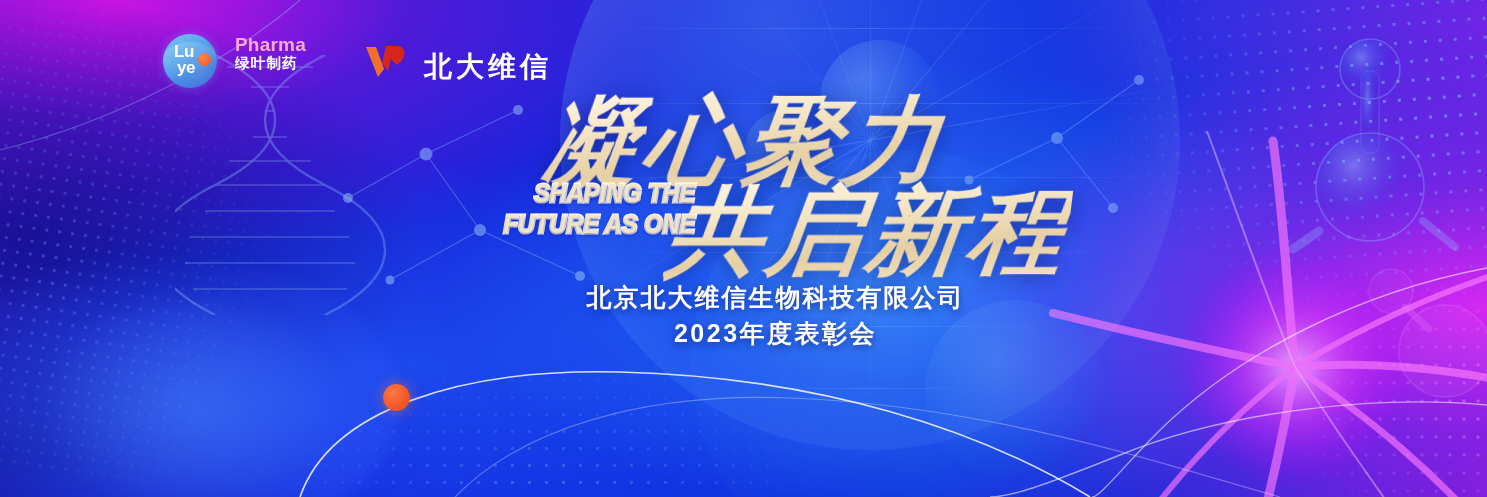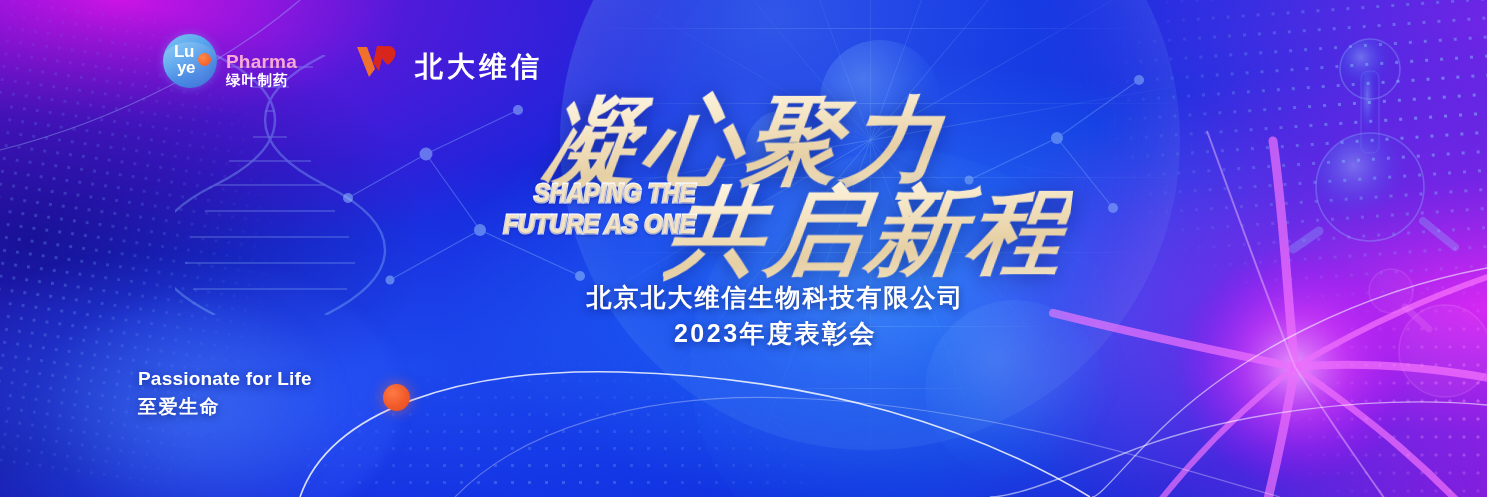--- a/index.html
+++ b/index.html
@@ -132,21 +132,21 @@
   .orange-dot {
     position:absolute; left:383px; top:384px; width:27px; height:27px;
     border-radius:50%;
     background:radial-gradient(circle at 36% 32%, #ff7a45 0%, #f15a29 55%, #e14a1e 100%);
     box-shadow:0 0 14px rgba(255,110,50,.55);
   }
 
   
   .logo-bar { position:absolute; left:163px; top:34px; display:flex; align-items:center; gap:0; }
 
-  .luye-logo { display:flex; align-items:flex-end; gap:9px; }
+  .luye-logo { display:flex; align-items:flex-start; gap:18px; }
   .luye-mark {
     position:relative; width:54px; height:54px; border-radius:50%;
     background:
       radial-gradient(circle at 72% 72%, rgba(255,255,255,.10) 0%, rgba(255,255,255,0) 58%),
       linear-gradient(145deg,#7fc4f2 0%, #5aa8ee 36%, #3f7fe0 72%, #2f63d4 100%);
     overflow:hidden;
     box-shadow:0 0 10px rgba(120,190,255,.35);
   }
   .luye-mark .swirl {
     position:absolute; left:-12%; top:14%; width:124%; height:110%;
@@ -410,18 +410,14 @@
       <span>SHAPING THE</span>
       <span>FUTURE AS ONE</span>
     </div>
   </div>
 
   <div class="subtitle">
     <div class="l1">北京北大维信生物科技有限公司</div>
     <div class="l2">2023年度表彰会</div>
   </div>
 
-  <div class="tagline">
-    <div class="en">Passionate for Life</div>
-    <div class="cn">至爱生命</div>
-  </div>
 
 </div>
 
 </body></html>

